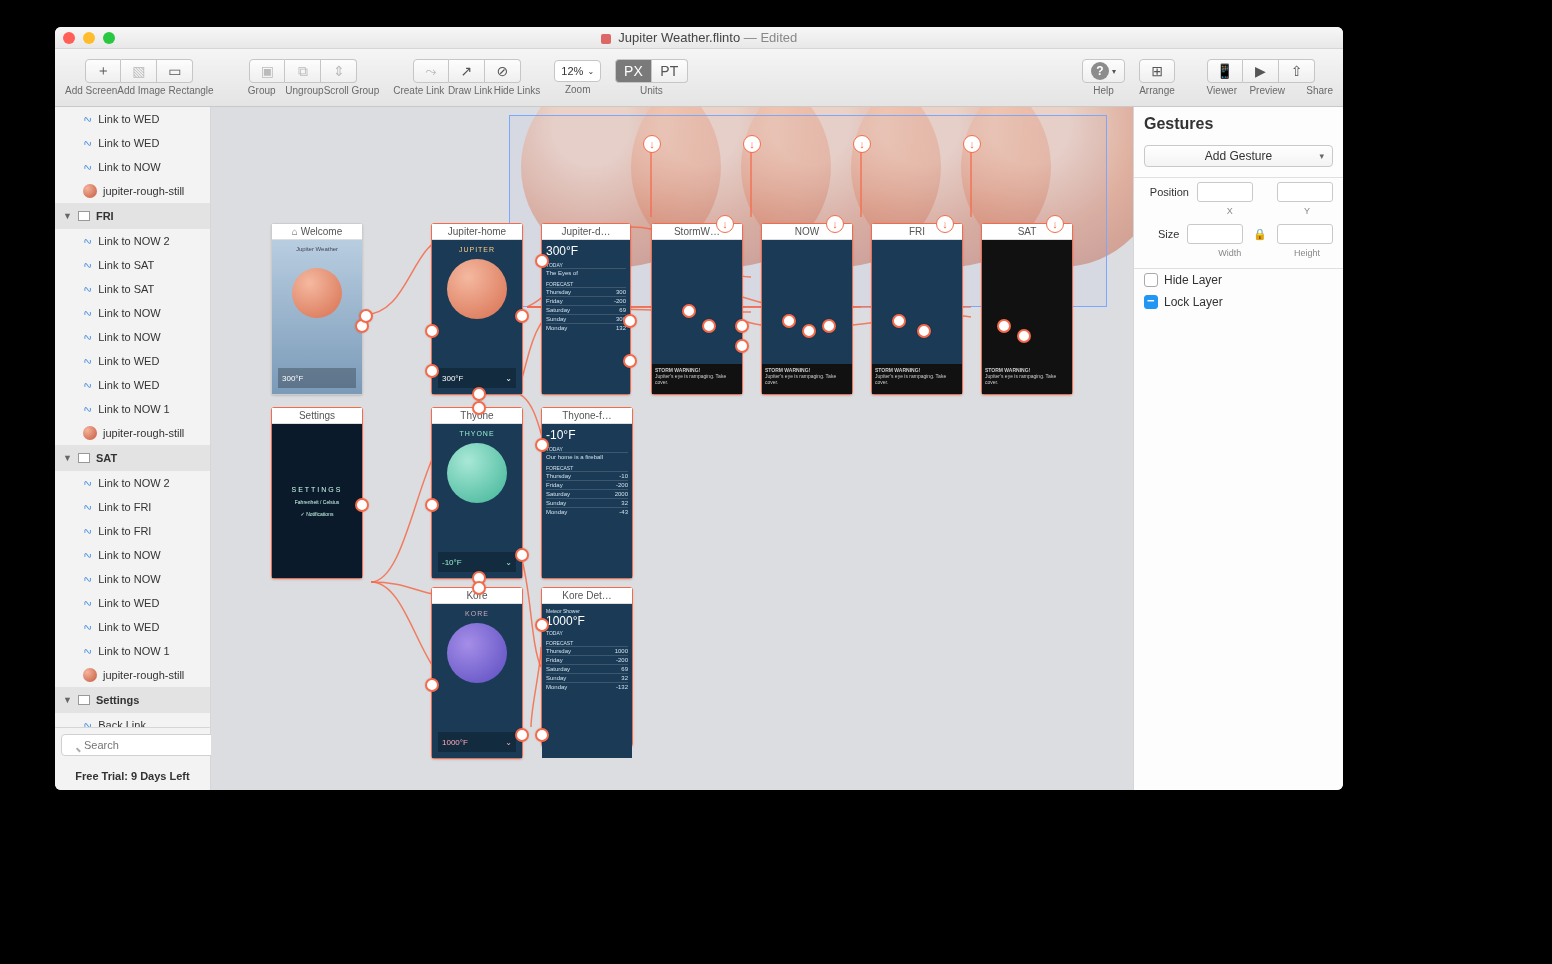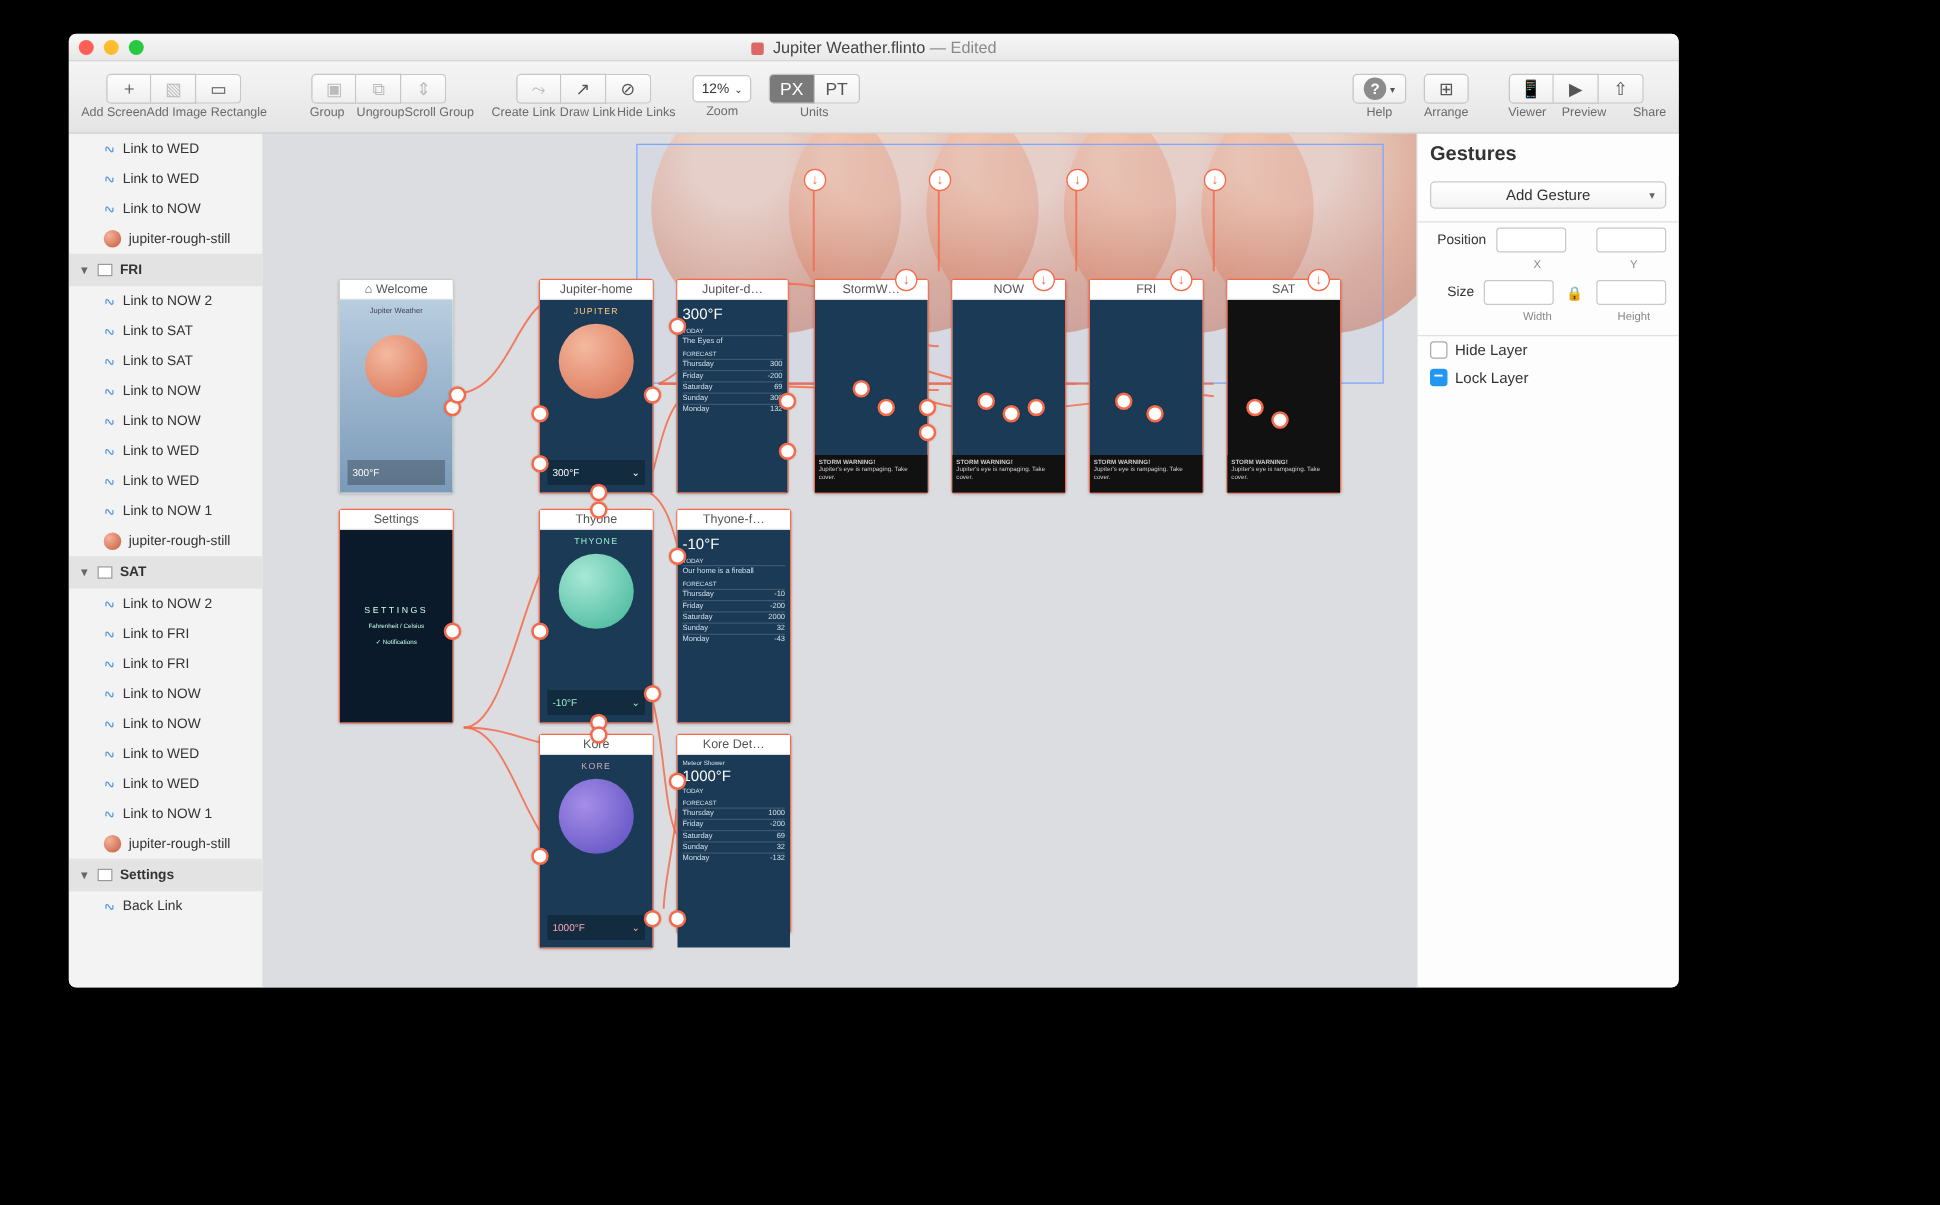--- a/index.html
+++ b/index.html
@@ -307,20 +307,29 @@
         <div class="group-row">
             <span class="disclosure">▼</span>
             <span class="artboard-icon"></span>
             <span>Settings</span>
           </div>
         <div class="layer-row">
             <span class="link-icon">∿</span>
             <span>Back Link</span>
           </div>
       </div>
+      <div class="sidebar-footer">
+        <div class="search-row">
+          <div class="search-wrap">
+            <input class="search-input" placeholder="Search" style="">
+          </div>
+          <div class="search-toggle">∿</div>
+        </div>
+        <div class="trial-bar">Free Trial: 9 Days Left</div>
+      </div>
     </div>
 
     <div class="canvas">
       <div class="bg-planet" style="left:310px; top:-40px;"></div>
       <div class="bg-planet" style="left:420px; top:-40px;"></div>
       <div class="bg-planet" style="left:530px; top:-40px;"></div>
       <div class="bg-planet" style="left:640px; top:-40px;"></div>
       <div class="bg-planet" style="left:750px; top:-40px;"></div>
       <div class="sel-rect"></div>
 

